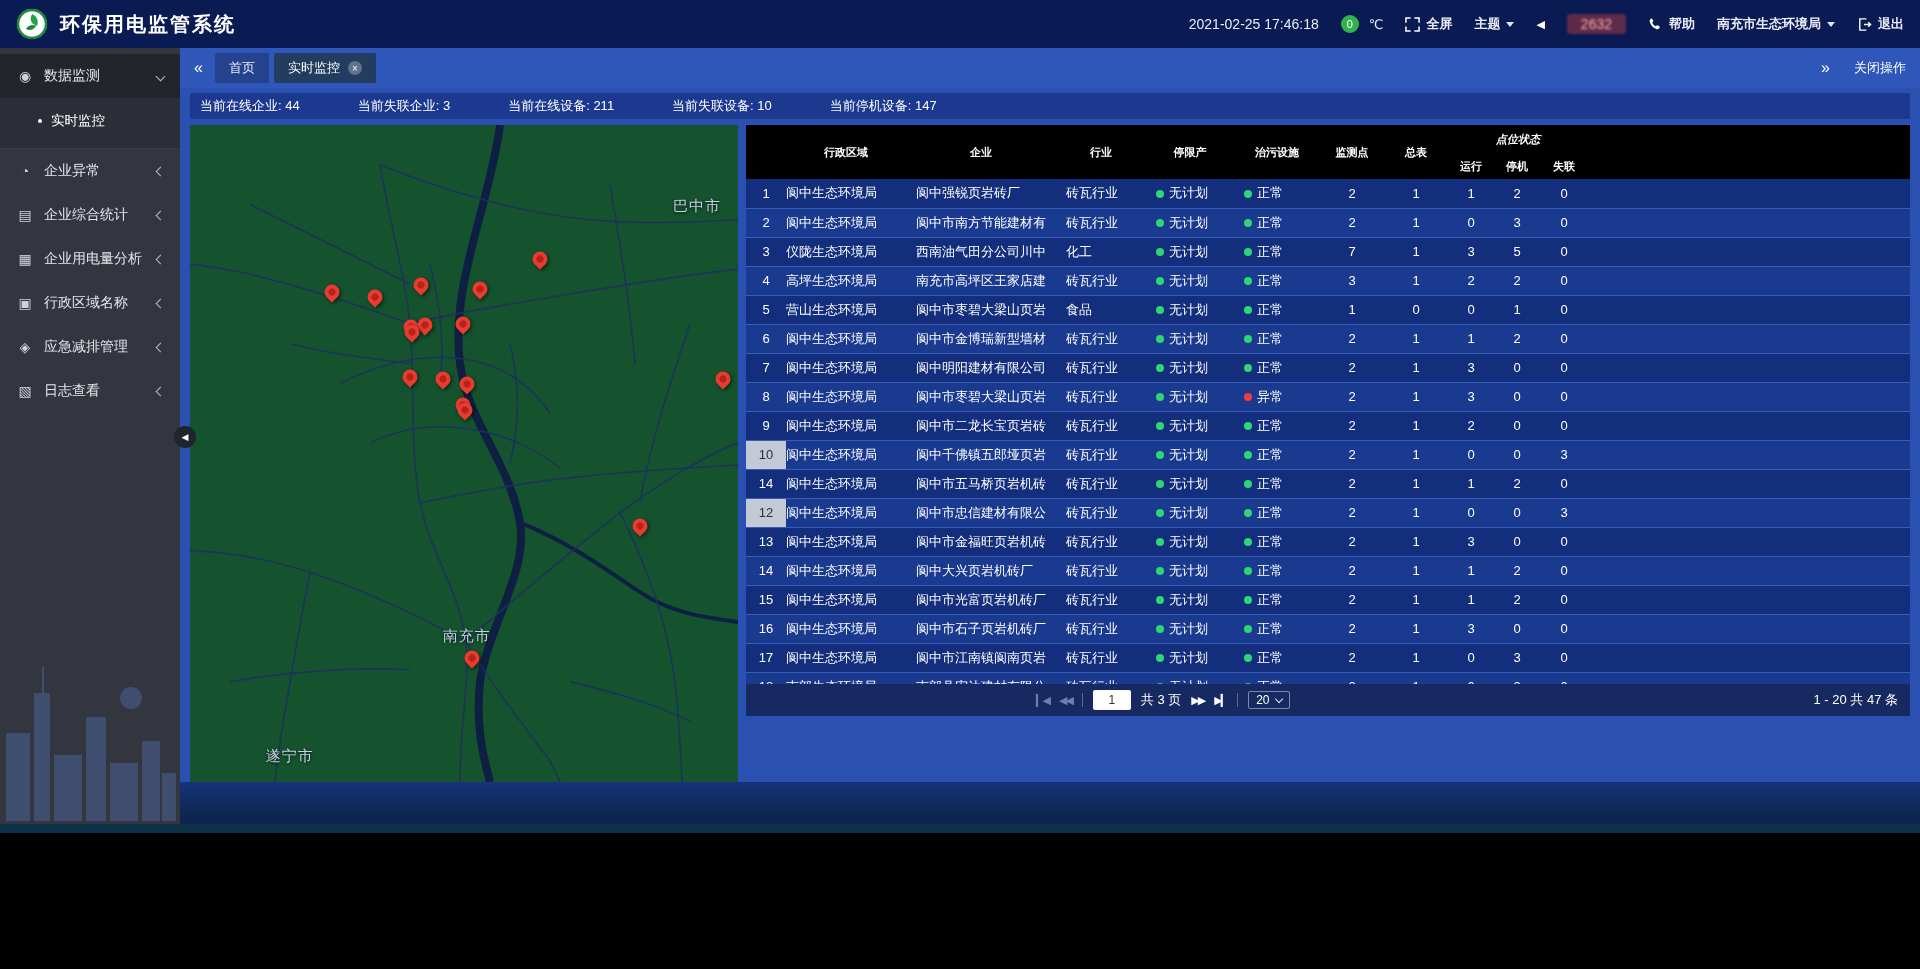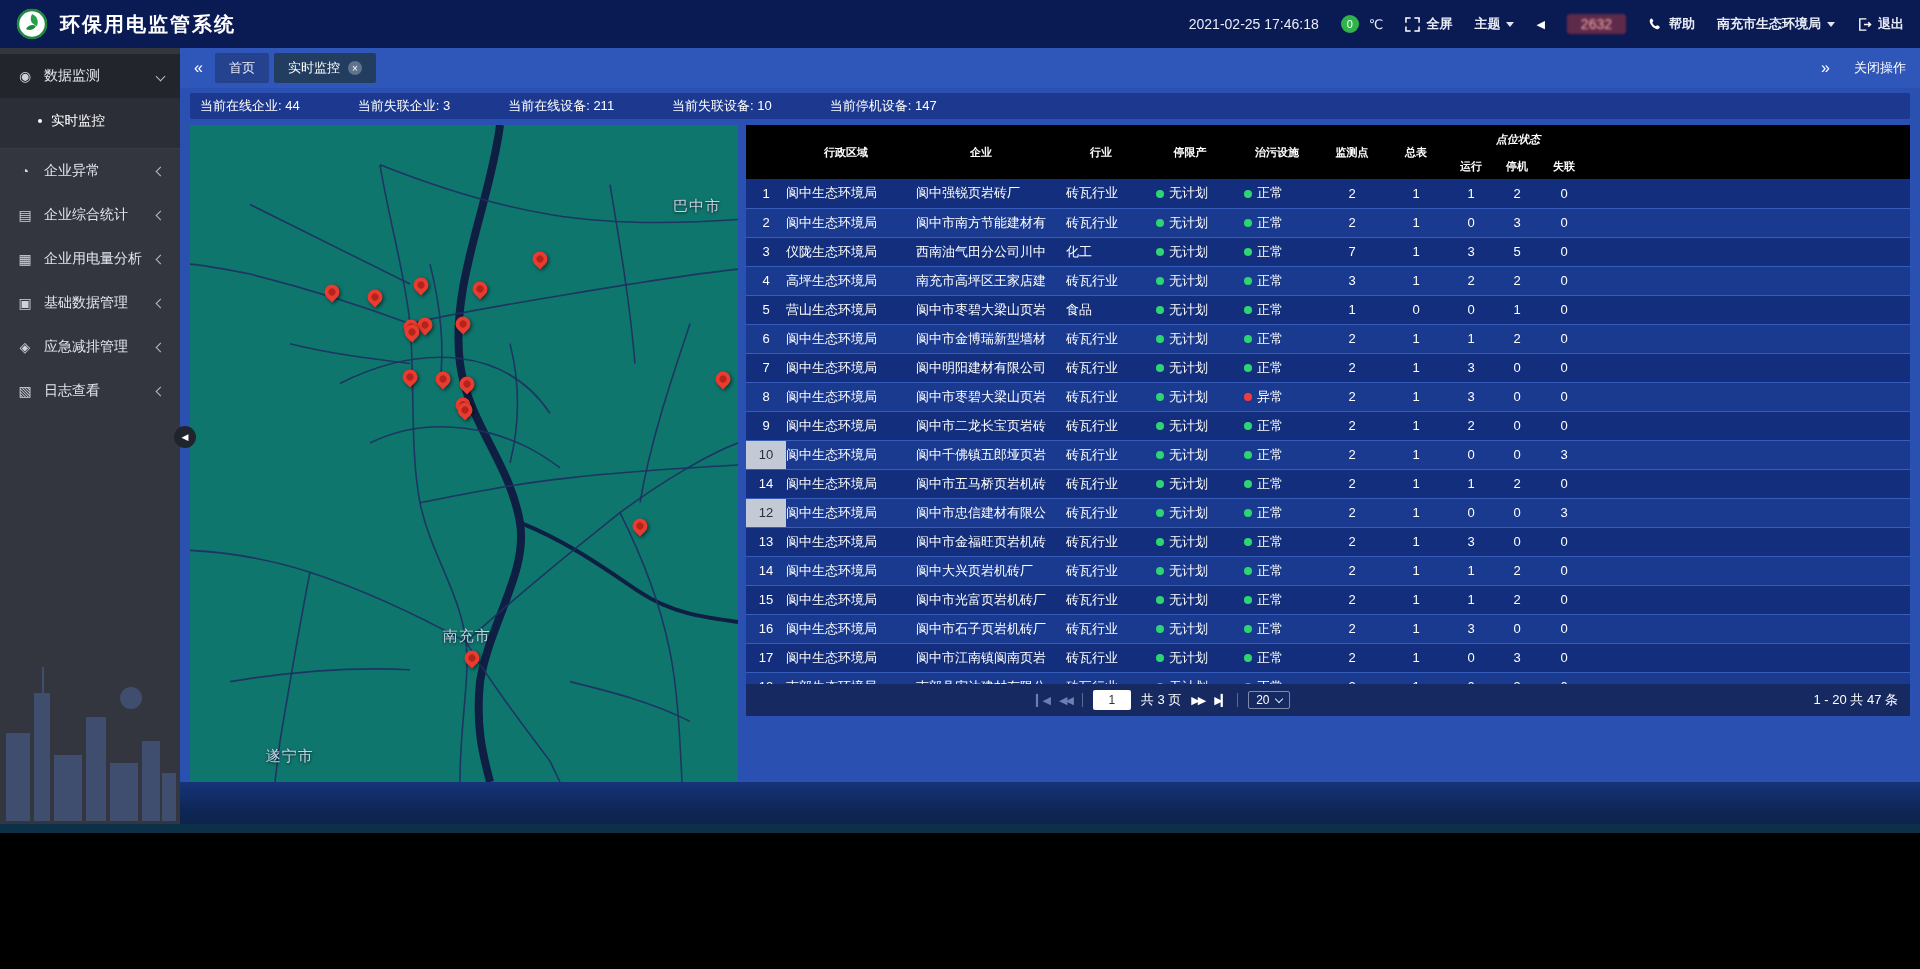--- a/index.html
+++ b/index.html
@@ -46,21 +46,21 @@
   .tab-close{width:14px;height:14px;border-radius:50%;background:rgba(255,255,255,.28);color:#fff;font-size:10px;display:flex;align-items:center;justify-content:center;cursor:pointer}
   .tabbar-right{margin-left:auto;display:flex;align-items:center;gap:12px;color:#fff;font-size:13px}
 
   .statsbar{margin:5px 10px 0;height:26px;background:#1c398f;border-radius:2px;display:flex;align-items:center;gap:58px;padding:0 10px;color:#fff;font-size:13px;flex:0 0 26px}
 
   .content{display:flex;gap:8px;padding:6px 10px 0;align-items:flex-start}
   .bottom-fill{flex:1;background:linear-gradient(180deg,#17337a 0%,#0e2653 60%,#0c2148 100%)}
   .bottom-strip{position:absolute;left:0;right:0;bottom:0;height:9px;background:#0b3048;z-index:6}
 
   
-  .map{position:relative;width:548px;height:657px;background:#0f766e;overflow:hidden;flex:0 0 548px}
+  .map{position:relative;width:548px;height:657px;background:#14532d;overflow:hidden;flex:0 0 548px}
   .roads{position:absolute;inset:0;width:100%;height:100%}
   .river{fill:none;stroke:#0f1f44;stroke-width:8}
   .river.r2{stroke-width:4}
   .minor path{fill:none;stroke:#1e3060;stroke-width:1.6;opacity:.9}
   .pin{position:absolute;width:15px;height:15px;background:#ea3b30;border-radius:50% 50% 50% 0;transform:translate(-50%,-90%) rotate(-45deg);box-shadow:0 2px 4px rgba(0,0,0,.55)}
   .pin::after{content:'';position:absolute;inset:4px;background:#b3241b;border-radius:50%}
   .city-label{position:absolute;transform:translate(-50%,-50%);color:#c6d0e6;font-size:15px;letter-spacing:1px;text-shadow:0 1px 3px rgba(0,0,0,.8);white-space:nowrap}
   .collapse-btn{position:absolute;left:174px;top:426px;width:22px;height:22px;border-radius:50%;background:#20242d;color:#fff;border:none;font-size:9px;display:flex;align-items:center;justify-content:center;cursor:pointer;z-index:7}
 
   
@@ -177,21 +177,21 @@
           <span class="mlabel">企业综合统计</span>
           <i class="chev left"></i>
         </div>
         <div class="mgroup">
           <i class="micon">▦</i>
           <span class="mlabel">企业用电量分析</span>
           <i class="chev left"></i>
         </div>
         <div class="mgroup">
           <i class="micon">▣</i>
-          <span class="mlabel">基础数据管理</span>
+          <span class="mlabel">行政区域名称</span>
           <i class="chev left"></i>
         </div>
         <div class="mgroup">
           <i class="micon">◈</i>
           <span class="mlabel">应急减排管理</span>
           <i class="chev left"></i>
         </div>
         <div class="mgroup">
           <i class="micon">▧</i>
           <span class="mlabel">日志查看</span>

